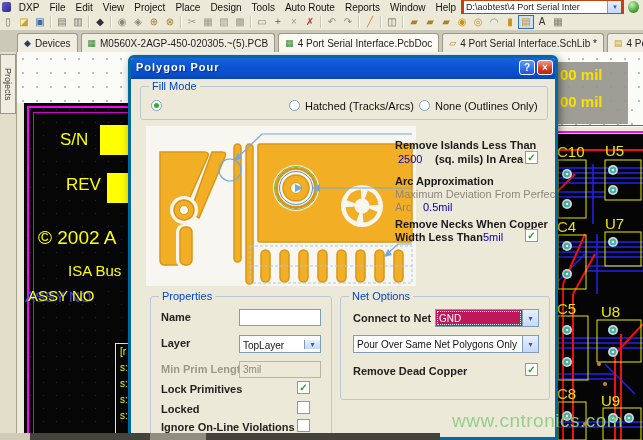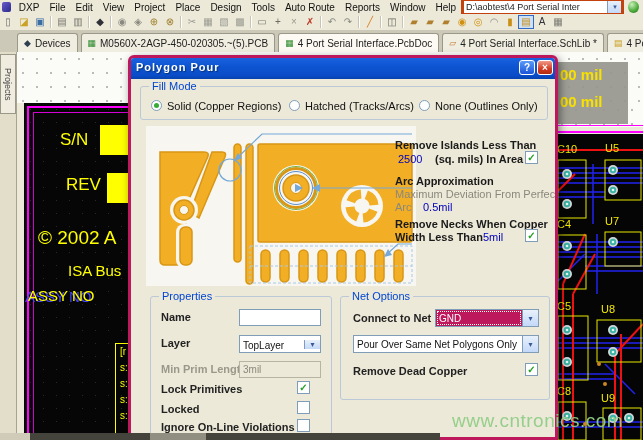--- a/index.html
+++ b/index.html
@@ -63,37 +63,37 @@
   .isa-text{left:44px;top:159px;font-size:15px;}
   .assy-text{left:4px;top:184px;font-size:15px;text-shadow:-3px 1px 0 rgba(70,70,255,0.95);}
   .lbox{position:absolute;left:91px;top:240px;width:64px;height:94px;border:1px solid #ffff00;
         font-size:10px;color:#ffff00;padding:2px 0 0 4px;box-sizing:border-box;}
   .lbox div{height:16px;}
 
   
   .pcb-right{position:absolute;left:555px;top:134px;width:88px;height:306px;background:#050505;overflow:hidden;}
   .magline1{position:absolute;left:555px;top:125px;width:88px;height:1px;background:#ff00ff;z-index:6;}
   .magline2{position:absolute;left:555px;top:131px;width:88px;height:2px;background:#ff00ff;z-index:6;}
-  .ref-label{position:absolute;color:#f4e800;font-size:11px;z-index:3;}
+  .ref-label{position:absolute;color:#f4e800;font-size:15px;z-index:3;}
   .tooltip{position:absolute;left:556px;top:62px;width:72px;height:62px;background:rgba(150,150,142,0.92);
            z-index:4;color:#f8e000;font-weight:bold;font-size:15px;padding:4px 0 0 4px;box-sizing:border-box;}
   .tooltip div{height:27px;}
 
   
   .bstrip{position:absolute;left:0;top:433px;width:440px;height:7px;background:#45443c;z-index:30;}
   .bstrip .seg1{position:absolute;left:0;top:0;width:30px;height:7px;background:#cfcbb8;}
   .bstrip .seg2{position:absolute;left:150px;top:0;width:56px;height:7px;background:#908e80;}
 
   
   .watermark{position:absolute;left:452px;top:410px;z-index:40;font-size:19px;
              color:rgba(145,205,135,0.95);letter-spacing:0.5px;}
 
   
   .dialog{position:absolute;left:128px;top:55px;width:430px;height:385px;z-index:10;
-          border:3px solid #be185d;border-radius:6px 6px 0 0;box-sizing:border-box;
+          border:3px solid #0369a1;border-radius:6px 6px 0 0;box-sizing:border-box;
           box-shadow:2px 3px 8px rgba(0,0,0,0.45);background:#ece9d8;overflow:hidden;}
   .dlg-title{position:absolute;left:-3px;top:-3px;right:-3px;height:24px;border-radius:6px 6px 0 0;
              background:linear-gradient(180deg,#4a90f4 0%,#1c63e0 10%,#0d55d2 45%,#0a4cc8 85%,#0643b0 100%);
              display:flex;align-items:center;padding:0 5px 0 8px;box-sizing:border-box;}
   .dlg-title-text{color:#fff;font-weight:bold;font-size:11px;letter-spacing:1px;flex:1;
                   text-shadow:1px 1px 1px #05337a;}
   .dlg-btn{width:16px;height:15px;border-radius:3px;border:1px solid #fff;margin-left:2px;
            color:#fff;font-size:10px;font-weight:bold;text-align:center;line-height:14px;box-sizing:border-box;}
   .dlg-btn.help{background:linear-gradient(#5a9af8,#1c55d8);}
   .dlg-btn.close{background:linear-gradient(#f09a8a,#d33c22 60%,#b02a12);}
@@ -382,21 +382,20 @@
     <span class="dlg-title-text">Polygon Pour</span>
     <span class="dlg-btn help">?</span>
     <span class="dlg-btn close">×</span>
   </div>
   <div class="dlg-body">
 
     <div class="grp g-fill">
       <span class="grp-caption">Fill Mode</span>
       <div class="radio-row">
         <span class="radio selected" style="left:10px;"></span>
-        <span class="radio-label" style="left:26px;">Solid (Copper Regions)</span>
         <span class="radio" style="left:148px;"></span>
         <span class="radio-label" style="left:164px;">Hatched (Tracks/Arcs)</span>
         <span class="radio" style="left:278px;"></span>
         <span class="radio-label" style="left:294px;">None (Outlines Only)</span>
       </div>
     </div>
 
     <svg class="preview" width="270" height="160" viewBox="0 0 270 160">
       <rect width="270" height="160" fill="#f7f6f1"></rect>
       <g fill="#F2AF25" stroke="#D89614" stroke-width="1.5">

